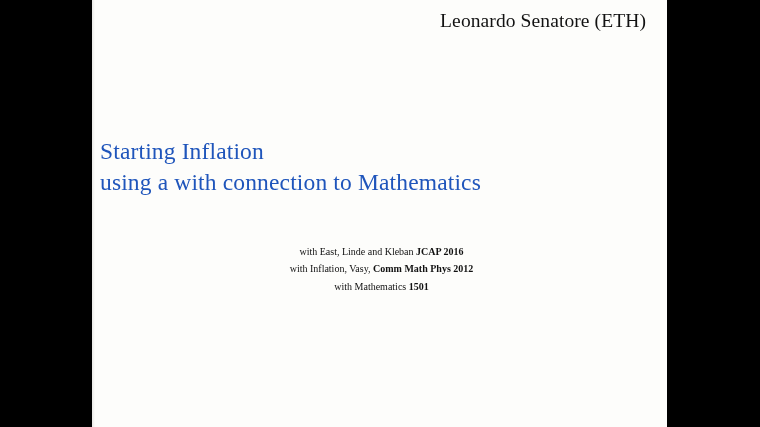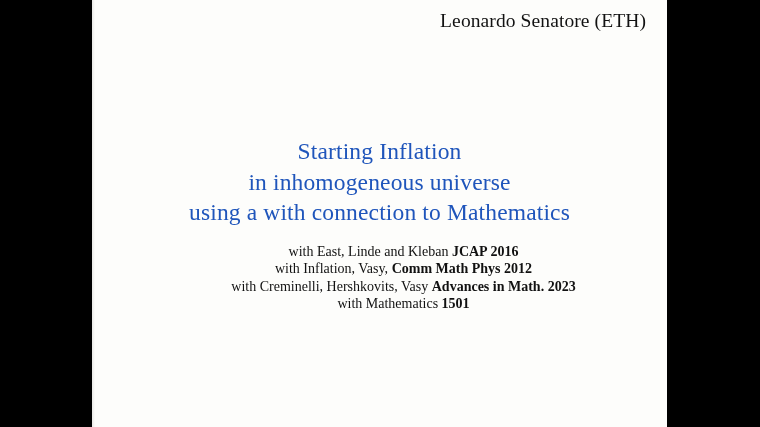--- a/index.html
+++ b/index.html
@@ -64,40 +64,41 @@
     white-space: nowrap;
     letter-spacing: 0.1px;
   }
 
   
   #title-block {
     position: absolute;
     top: 136px;
     left: 0;
     width: 575px;
-    text-align: center;
+    text-align: left;
     color: #1f55bb;
     font-size: 23.5px;
     line-height: 30.5px;
     letter-spacing: 0.15px;
+    padding-left: 8px;
   }
   #title-block .title-line {
     display: block;
     white-space: nowrap;
   }
 
   
   #references {
     position: absolute;
     top: 243px;
-    left: 24px;
+    left: 2px;
     width: 575px;
     text-align: center;
     color: #111111;
-    font-size: 14px;
+    font-size: 10px;
     line-height: 17.4px;
   }
   #references .ref-line {
     display: block;
     white-space: nowrap;
   }
   #references .ref-cite {
     font-weight: bold;
   }
 </style>
@@ -110,33 +111,29 @@
   <div class="letterbox right"></div>
 
   <div id="slide">
 
     <div class="slide-edge-band"></div>
 
     <div id="presenter">Leonardo Senatore (ETH)</div>
 
     <div id="title-block">
       <span class="title-line">Starting Inflation</span>
-      <span class="title-line">in inhomogeneous universe</span>
       <span class="title-line">using a with connection to Mathematics</span>
     </div>
 
     <div id="references">
       <span class="ref-line">
         <span>with East, Linde and Kleban </span><span class="ref-cite">JCAP 2016</span>
       </span>
       <span class="ref-line">
         <span>with Inflation, Vasy, </span><span class="ref-cite">Comm Math Phys 2012</span>
       </span>
       <span class="ref-line">
-        <span>with Creminelli, Hershkovits, Vasy </span><span class="ref-cite">Advances in Math. 2023</span>
-      </span>
-      <span class="ref-line">
         <span>with Mathematics </span><span class="ref-cite">1501</span>
       </span>
     </div>
 
   </div>
 </div>
 
 </body></html>

